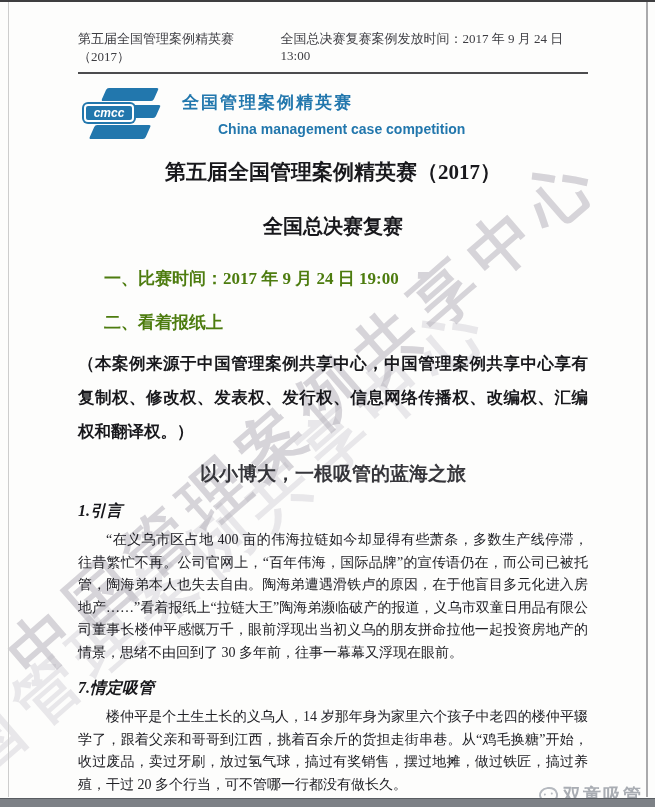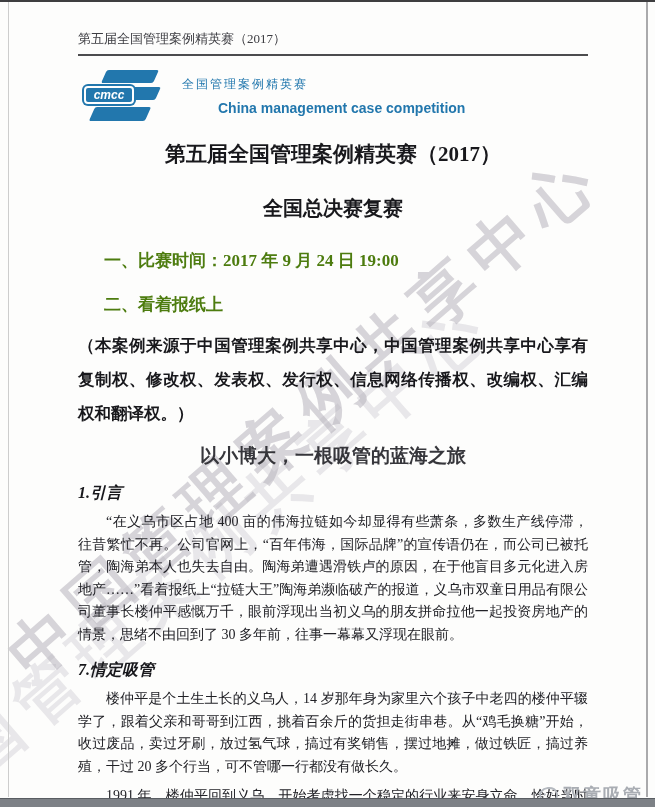--- a/index.html
+++ b/index.html
@@ -38,21 +38,21 @@
   .bar-top { left:20px; top:1px;  width:52px; height:13px; transform:skewX(-24deg); }
   .bar-mid { left:34px; top:18px; width:40px; height:13px; transform:skewX(-24deg); }
   .bar-bot { left:8px;  top:38px; width:56px; height:14px; transform:skewX(-24deg); }
   .logo-badge {
     position:absolute; left:0; top:17px; width:50px; height:18px;
     background:#2277ad; border:2px solid #ffffff; border-radius:4px;
     box-shadow:0 0 0 2px #2277ad;
     color:#fff; font-family:"Liberation Sans",sans-serif; font-weight:bold; font-style:italic;
     font-size:12px; line-height:14px; text-align:center;
   }
-  .logo-cn { font-family:"Liberation Sans",sans-serif; font-weight:normal; font-size:12px; letter-spacing:2px; color:#2277ad; }
+  .logo-cn { font-family:"Liberation Sans",sans-serif; font-weight:bold; font-size:17px; letter-spacing:2px; color:#2277ad; }
   .logo-en { font-family:"Liberation Sans",sans-serif; font-weight:bold; font-size:14px; color:#2277ad; margin-top:7px;margin-left:36px; }
 
   
   .doc-title    { text-align:center; font-weight:bold; font-size:21px; color:#18181c; margin-top:17px; }
   .doc-subtitle { text-align:center; font-weight:bold; font-size:20px; color:#18181c; margin-top:27px; }
   .doc-item     { font-weight:bold; font-size:17px; color:#4d7c0f; padding-left:26px; }
   .item-1 { margin-top:27px; }
   .item-2 { margin-top:21px; }
   .copyright { margin-top:13px; font-weight:bold; font-size:16.5px; line-height:34px; text-align:justify; color:#18181c; }
   .case-title {
@@ -81,20 +81,21 @@
   <div class="scan-right"></div>
   <div class="scan-bottom"></div>
 
   <div class="watermark wm-main">中国管理案例共享中心</div>
   <div class="watermark wm-faint">中国管理案例共享中心</div>
 
   <div class="content">
 
     <div class="header-row">
       <span>第五届全国管理案例精英赛（2017）</span>
+      <span>全国总决赛复赛案例发放时间：2017 年 9 月 24 日 13:00</span>
     </div>
     <div class="header-rule"></div>
 
     <div class="logo-row">
       <div class="logo-mark">
         <div class="logo-bar bar-top"></div>
         <div class="logo-bar bar-mid"></div>
         <div class="logo-bar bar-bot"></div>
         <div class="logo-badge">cmcc</div>
       </div>

